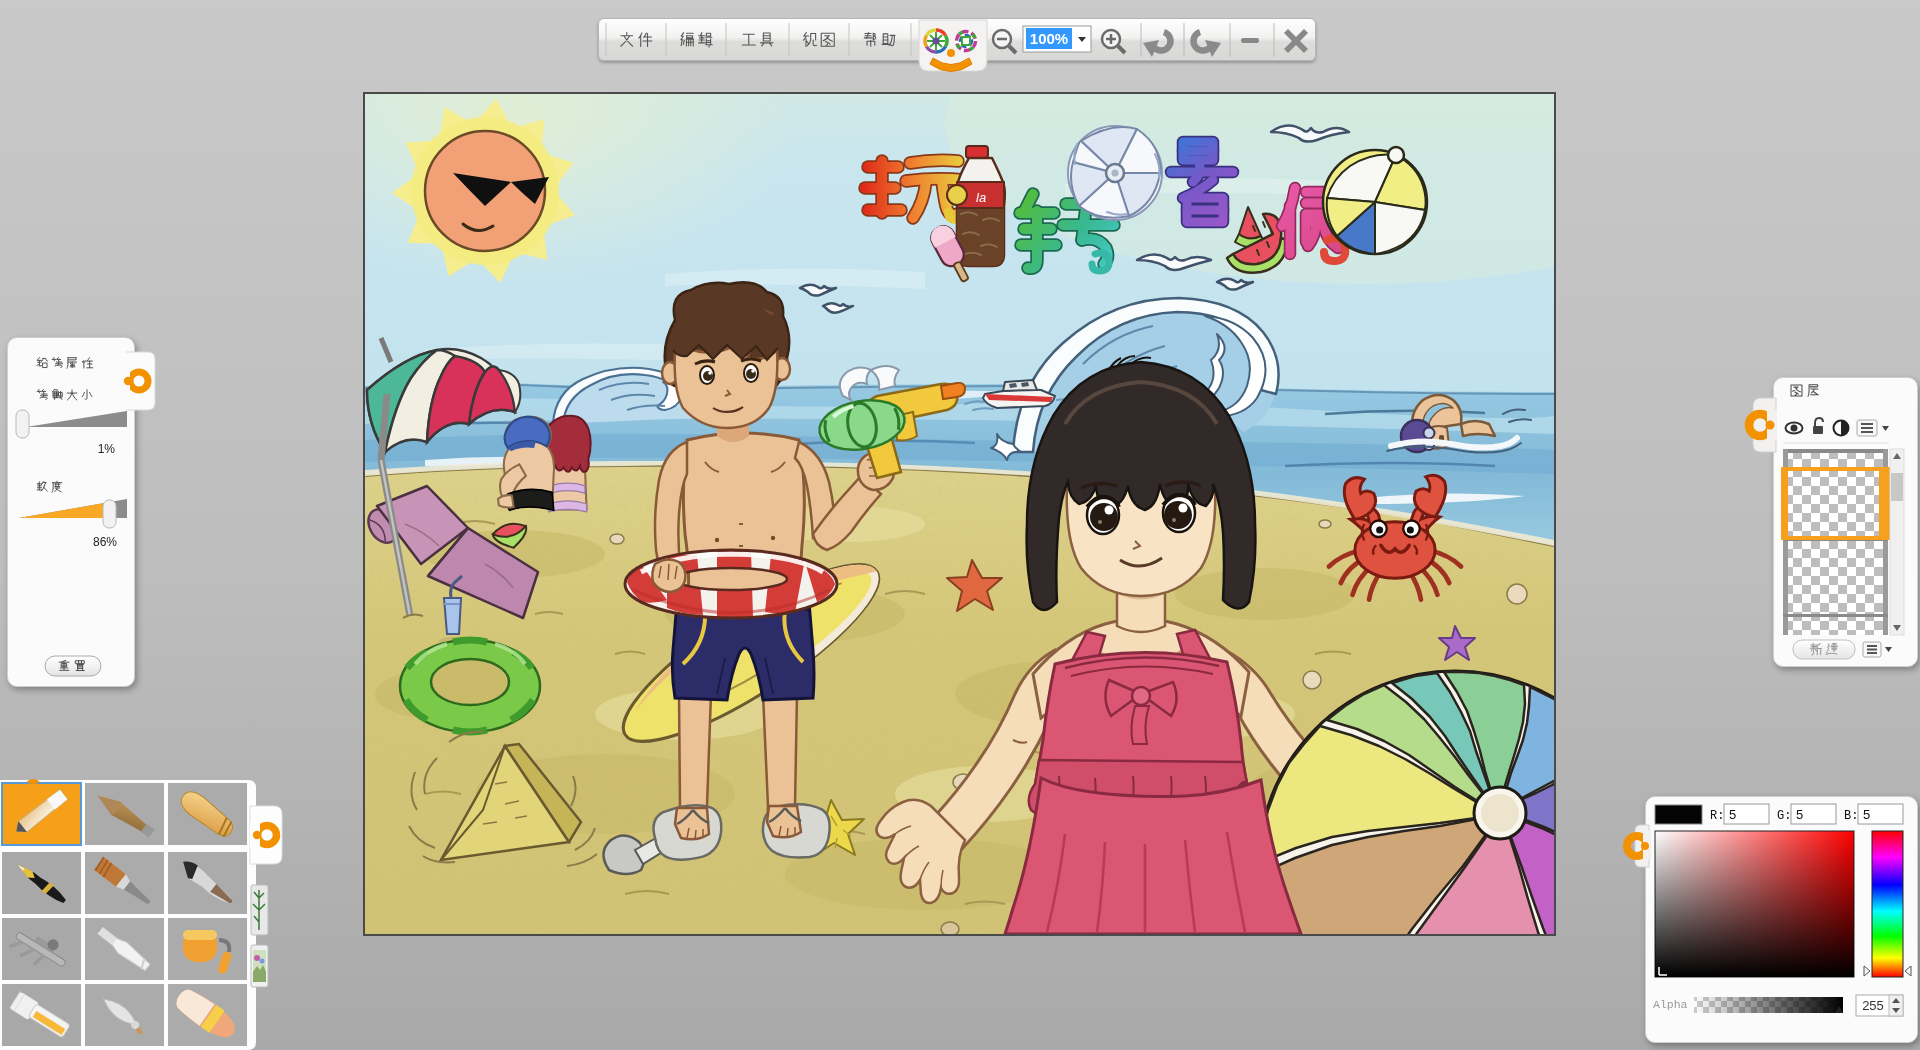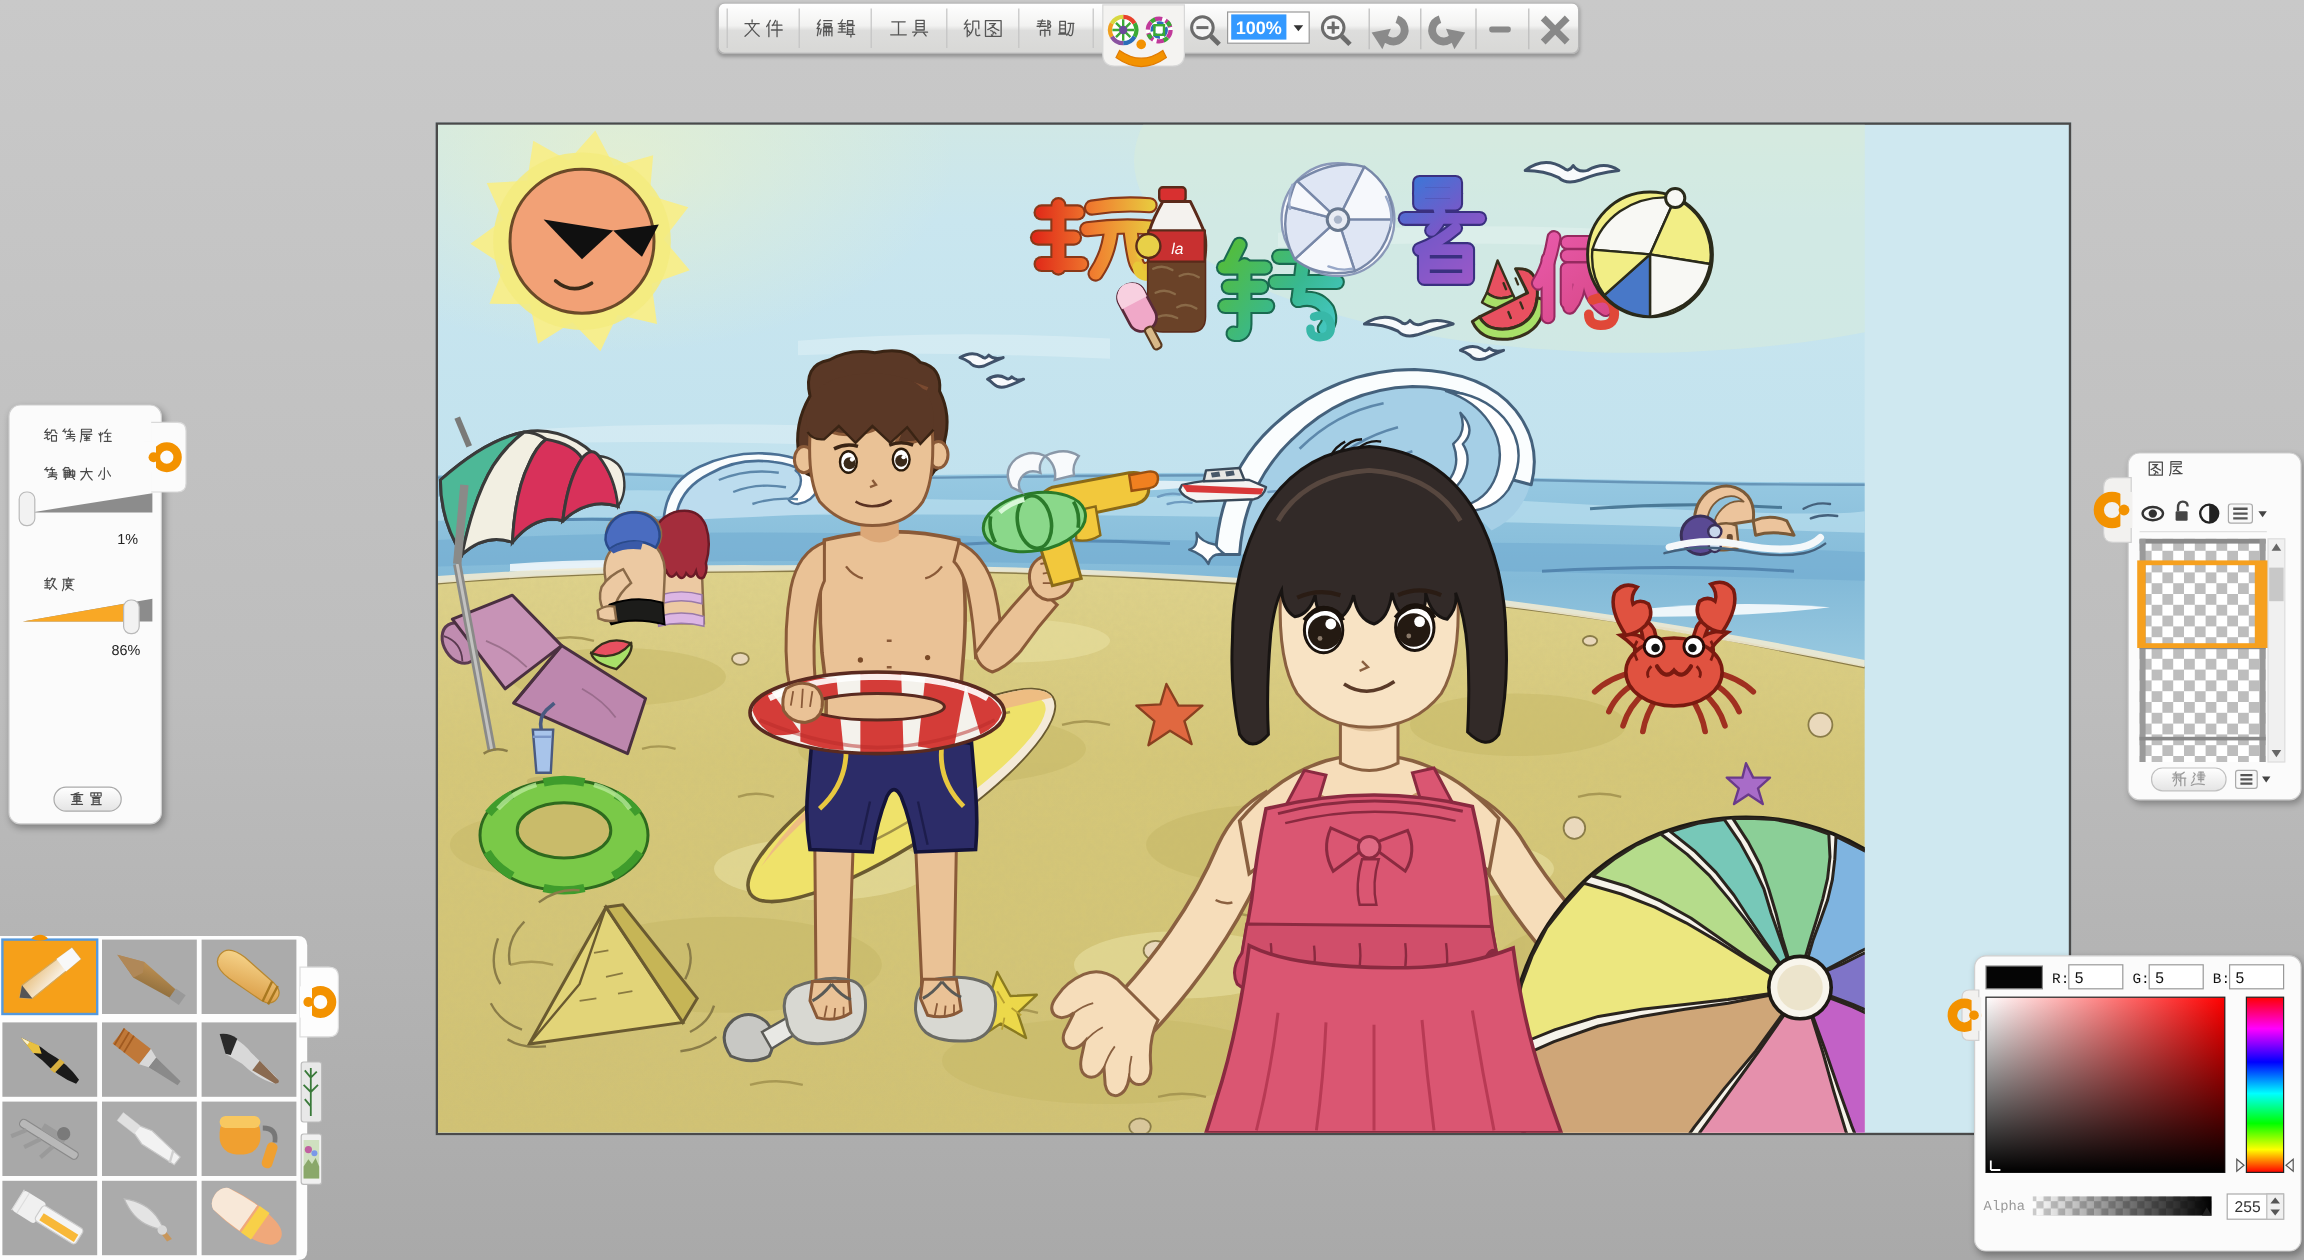--- a/index.html
+++ b/index.html
@@ -1,20 +1,20 @@
 <!DOCTYPE html>
 <html><head>
 <meta charset="utf-8">
 <style>
 html,body{margin:0;padding:0;width:1920px;height:1050px;overflow:hidden;
 font-family:"Liberation Sans",sans-serif;}
 body{background:linear-gradient(180deg,#c9c9c9 0%,#bdbdbd 55%,#a9a9a9 100%);position:relative;}
 .abs{position:absolute;}
 
-#toolbar{left:598px;top:2px;width:716px;height:41px;background:linear-gradient(180deg,#ffffff 0%,#f2f2f1 45%,#dddddc 55%,#d8d8d6 100%);border:1px solid #b5b5b5;border-radius:6px;box-shadow:0 2px 3px rgba(0,0,0,.25);}
+#toolbar{left:598px;top:18px;width:716px;height:41px;background:linear-gradient(180deg,#ffffff 0%,#f2f2f1 45%,#dddddc 55%,#d8d8d6 100%);border:1px solid #b5b5b5;border-radius:6px;box-shadow:0 2px 3px rgba(0,0,0,.25);}
 
 .panel{background:#fbfbfb;border:1px solid #cfcfcf;border-radius:10px;box-shadow:2px 3px 6px rgba(0,0,0,.3);}
 </style>
 </head>
 <body>
 
 <svg width="0" height="0" style="position:absolute">
 <defs>
 <g id="g-wen">
         <path d="M50 4 L50 16 M12 24 H88 M68 26 C55 50 35 72 12 92 M32 26 C45 50 65 72 88 92"></path>
@@ -195,21 +195,21 @@
 
     <rect x="642" y="19" width="18" height="5" rx="2" fill="#888"></rect>
     <line x1="675" y1="4" x2="675" y2="38" stroke="#bbb"></line>
 
     <g fill="#888">
         <path d="M690 12 l8 8 8 -8 4 4 -8 8 8 8 -4 4 -8 -8 -8 8 -4 -4 8 -8 -8 -8 Z" transform="translate(-1,-2)"></path>
       </g>
   </svg>
 </div>
 
-<div class="abs" id="canvas" style="left:363px;top:102px;width:1363px;height:844px;border:2px solid #4a4a4a;box-sizing:border-box;background:#cfe8f0;">
+<div class="abs" id="canvas" style="left:363px;top:92px;width:1193px;height:844px;border:2px solid #4a4a4a;box-sizing:border-box;background:#cfe8f0;">
 <svg width="1189" height="840" viewBox="0 0 1189 840">
 <defs>
   <linearGradient id="skyg" x1="0" y1="0" x2="0" y2="1">
     <stop offset="0" stop-color="#d0e8e6"></stop>
           <stop offset="0.22" stop-color="#c9e6ef"></stop>
           <stop offset="1" stop-color="#c0e1ee"></stop>
   </linearGradient>
   <radialGradient id="sunhaze" cx="0.5" cy="0.5" r="0.5">
     <stop offset="0" stop-color="#ecf2c8" stop-opacity="0.9"></stop>
           <stop offset="1" stop-color="#ecf2c8" stop-opacity="0"></stop>

